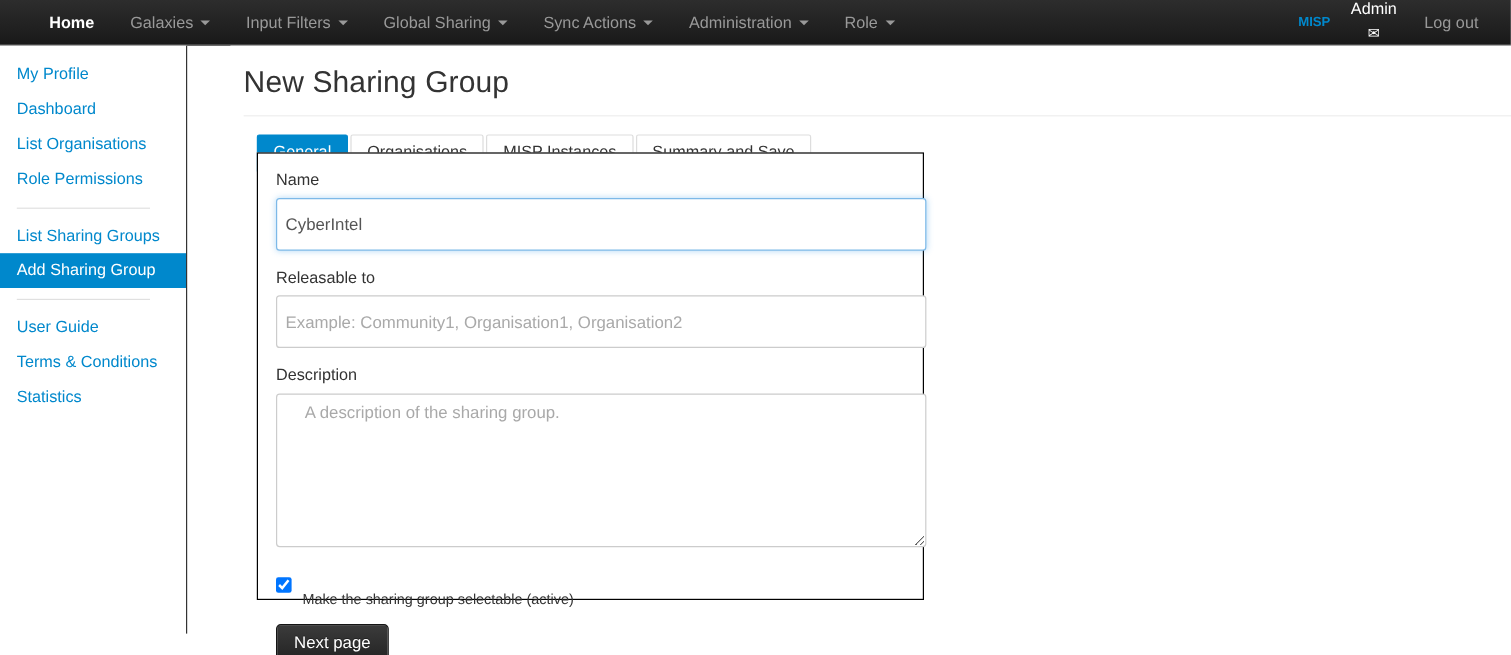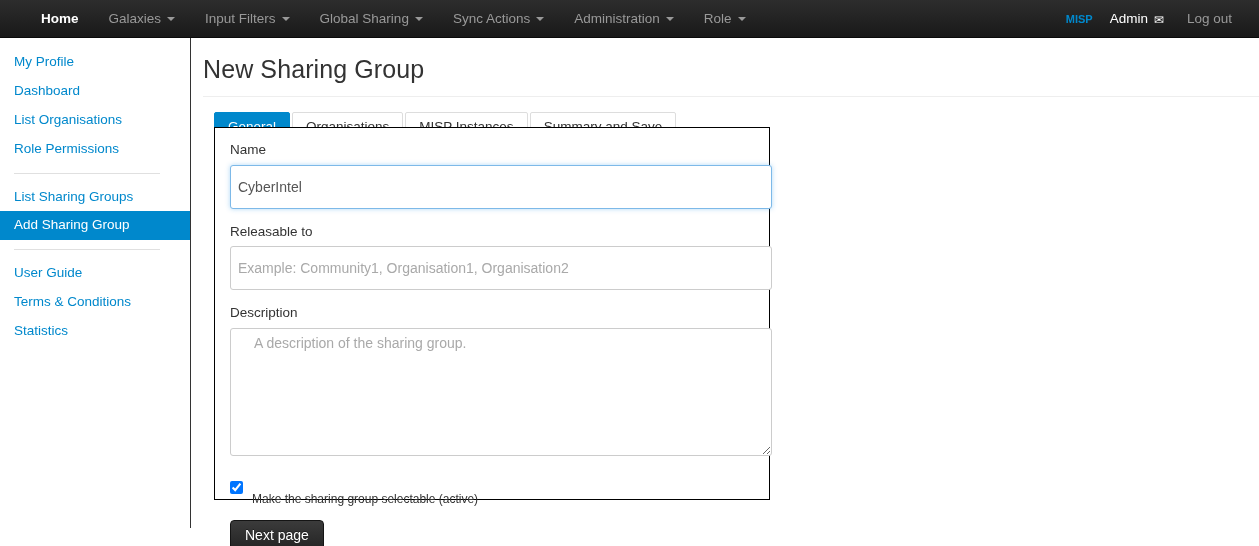--- a/index.html
+++ b/index.html
@@ -48,33 +48,34 @@
     font-size: 11px;
     font-weight: bold;
     cursor: pointer;
   }
   .nav-user {
     display: flex; align-items: center; gap: 6px;
     padding: 0 8px;
     color: #ffffff;
     font-size: 13.5px;
     cursor: pointer;
+    flex-direction: column;
   }
   .envelope-icon {
     display: inline-block;
     font-size: 12px;
     color: #ffffff;
     line-height: 1;
     position: relative; top: 1px;
   }
 
   
   .sidebar {
     position: absolute; top: 38px; left: 0;
-    width: 191px; height: 490px;
+    width: 156px; height: 490px;
     background: #ffffff;
     border-right: 1px solid #333333;
     padding-top: 10px;
   }
   .side-link {
     display: block;
     padding: 6px 0 6px 14px;
     color: #0088cc;
     font-size: 13.5px;
     line-height: 1.25;

